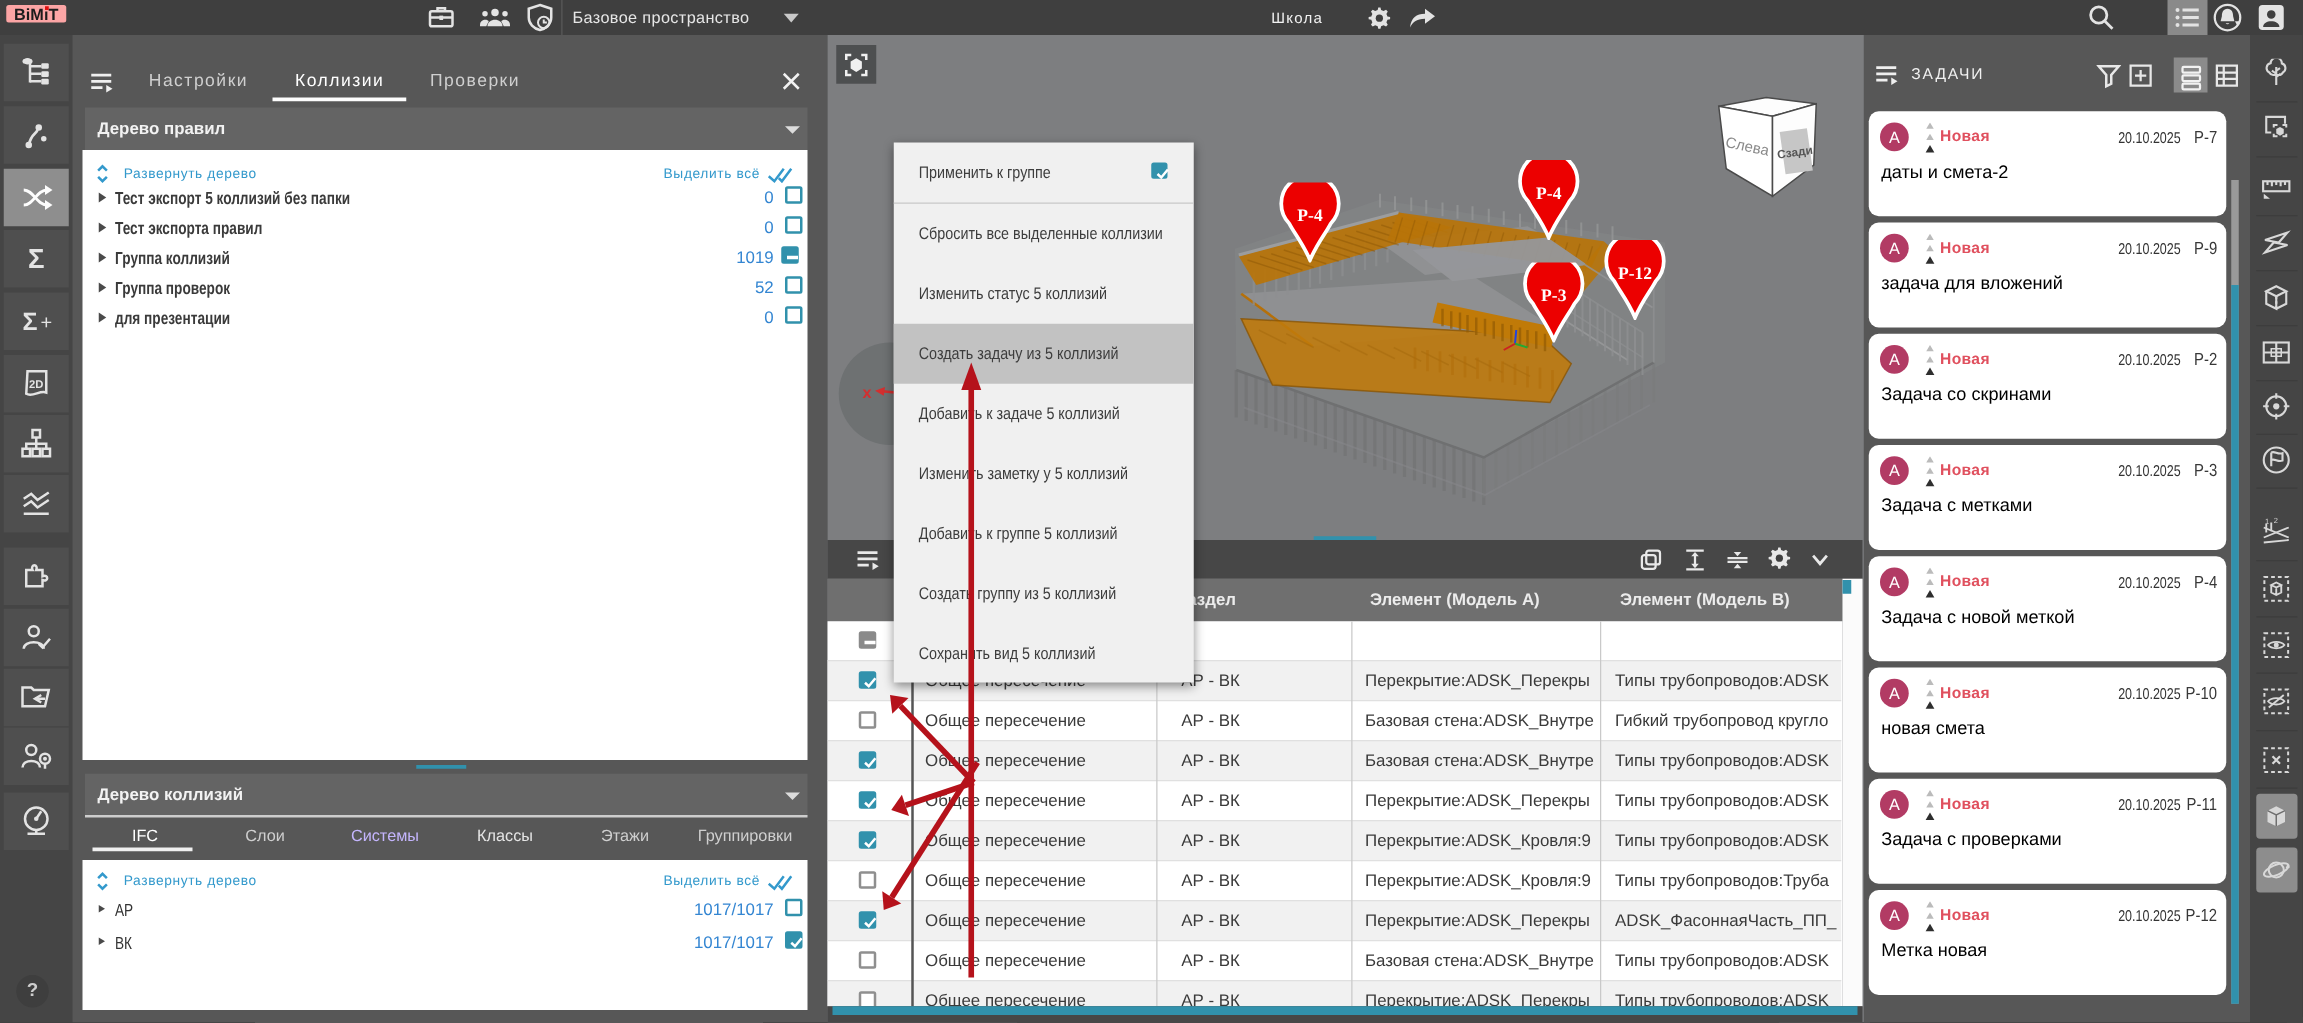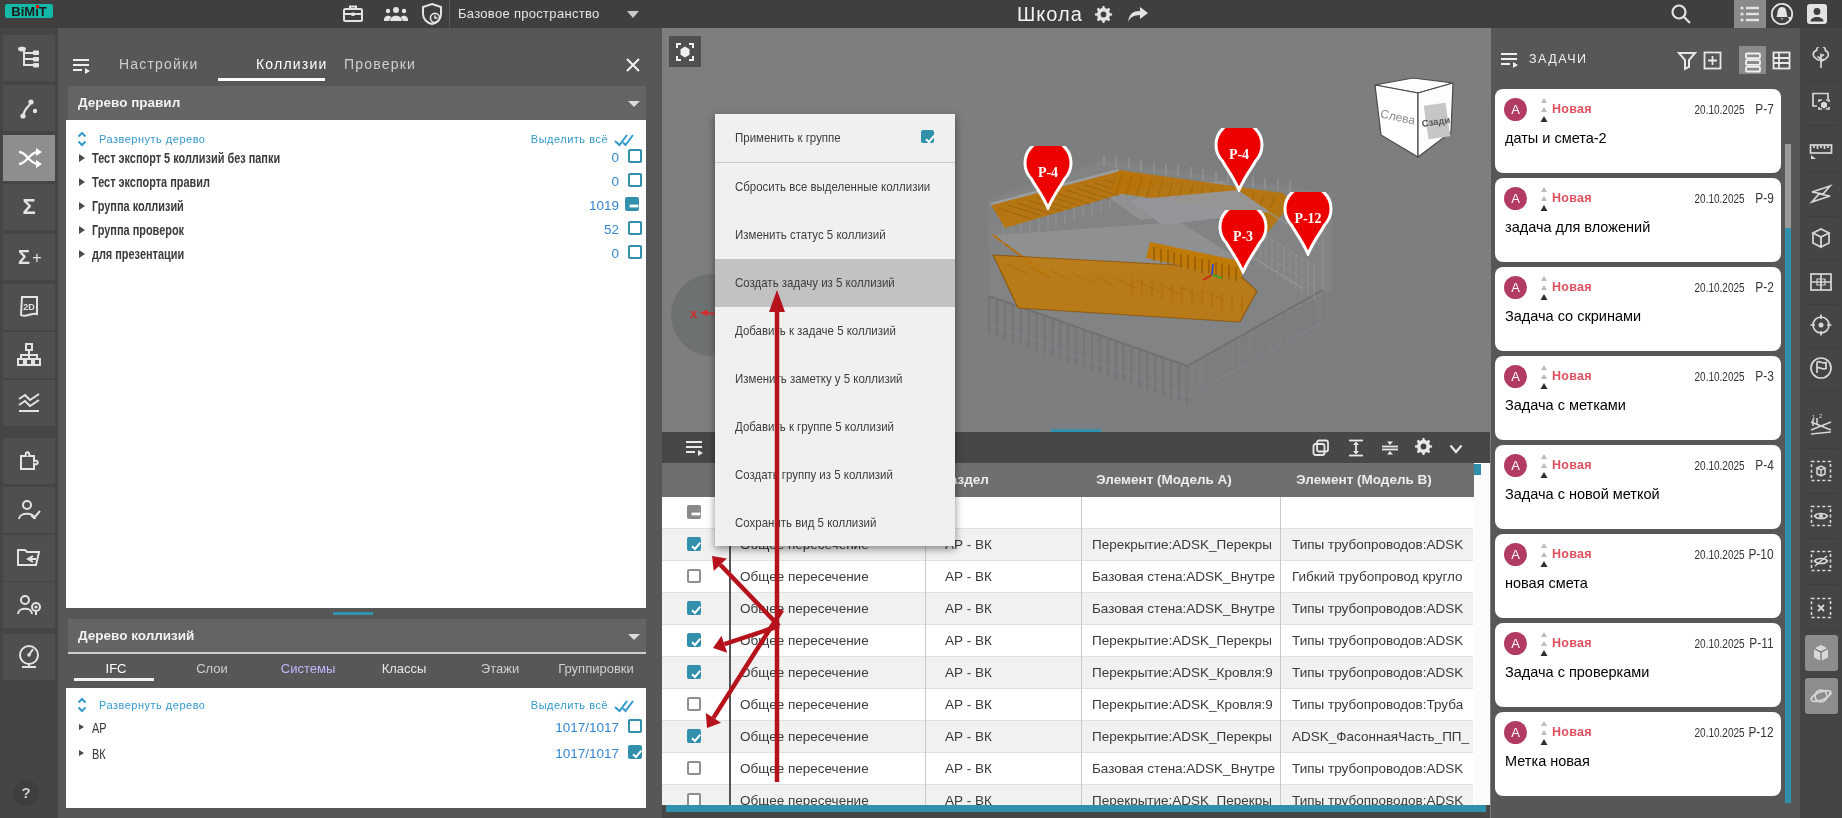--- a/index.html
+++ b/index.html
@@ -1,31 +1,31 @@
 <!DOCTYPE html>
 <html><head><meta charset="utf-8"><title>BiMiT</title><style>
 *{margin:0;padding:0;box-sizing:border-box;}
 html,body{width:1842px;height:818px;overflow:hidden;background:#3f3f3f;
  font-family:"Liberation Sans",sans-serif;}
 .abs{position:absolute;}
 #stage{position:relative;width:1842px;height:818px;background:#454545;}
 
 #topbar{left:0;top:0;width:1842px;height:28px;background:#3f3f3f;}
-.logo{left:5px;top:4px;width:48px;height:14px;background:#14b8a6;border-radius:2px;
+.logo{left:5px;top:4px;width:48px;height:14px;background:#fca5a5;border-radius:2px;
  font-weight:bold;font-size:13px;color:#1c1c1c;text-align:center;line-height:16px;letter-spacing:0px;}
 .tbtxt{color:#e6e6e6;font-size:14px;line-height:28px;}
 .ticon{top:0;height:28px;display:flex;align-items:center;justify-content:center;}
 
 #lsb{left:0;top:28px;width:58px;height:790px;background:#454545;}
 .lcell{left:3px;width:52px;height:46px;background:#4f4f4f;display:flex;align-items:center;justify-content:center;}
 .lcell.hl{background:#8e8e8e;}
 
 #lpanel{left:58px;top:28px;width:604px;height:790px;background:#575757;}
 .tabtxt{font-size:14px;color:#cfcfcf;letter-spacing:1.2px;}
-.tabtxt.act{color:#fff;margin-left:20px;}
+.tabtxt.act{color:#fff;}
 .secbar{left:10px;width:578px;height:34px;background:#646464;color:#f2f2f2;
  font-weight:bold;font-size:13.5px;line-height:34px;padding-left:10px;}
 .wbox{left:8px;width:580px;background:#fff;}
 .link{color:#3399cc;font-size:11px;letter-spacing:0.5px;}
 .trow{position:absolute;left:0;width:100%;height:24px;}
 .tri{position:absolute;width:0;height:0;border-left:6px solid #4a4a4a;border-top:4px solid transparent;border-bottom:4px solid transparent;}
 .tname{position:absolute;left:26px;top:4px;font-size:14px;font-weight:bold;color:#3a3a3a;transform:scaleX(0.78);transform-origin:0 50%;white-space:nowrap;}
 .tnum{position:absolute;font-size:13.5px;color:#3486d2;text-align:right;}
 .cb{position:absolute;width:14px;height:14px;border:2px solid #3191ac;border-radius:2px;background:#fff;}
 .cb.on{background:#3191ac;}
@@ -88,21 +88,21 @@
           </g>
           <g stroke="#e3e3e3" stroke-width="1.6" fill="none">
             <circle cx="15" cy="16" r="4.6"></circle>
             <path d="M15 13.5 V16 H17.5"></path>
           </g>
         </svg>
       </div>
 <div class="abs" style="left:449px;top:0;width:1px;height:28px;background:#5a5a5a;"></div>
 <div class="tbtxt abs" style="left:458px;top:0;font-size:13px;letter-spacing:0.3px;">Базовое пространство</div>
 <div class="abs" style="left:627px;top:11px;width:0;height:0;border-left:6px solid transparent;border-right:6px solid transparent;border-top:7px solid #c9c9c9;"></div>
-<div class="tbtxt abs" style="left:1017px;top:0;font-size:20px;color:#f2f2f2;letter-spacing:1px;">Школа</div>
+<div class="tbtxt abs" style="left:1017px;top:0;font-size:12px;color:#f2f2f2;letter-spacing:1px;">Школа</div>
 <div class="ticon abs" style="left:1093px;width:20px;">
         <svg width="19" height="19" viewBox="0 0 21 21">
           <g fill="#e3e3e3">
             <path d="M9.5 1 L11.5 1 L12 3.4 A6.6 6.6 0 0 1 14.2 4.3 L16.4 3.1 L17.9 4.6 L16.7 6.8 A6.6 6.6 0 0 1 17.6 9 L20 9.5 L20 11.5 L17.6 12 A6.6 6.6 0 0 1 16.7 14.2 L17.9 16.4 L16.4 17.9 L14.2 16.7 A6.6 6.6 0 0 1 12 17.6 L11.5 20 L9.5 20 L9 17.6 A6.6 6.6 0 0 1 6.8 16.7 L4.6 17.9 L3.1 16.4 L4.3 14.2 A6.6 6.6 0 0 1 3.4 12 L1 11.5 L1 9.5 L3.4 9 A6.6 6.6 0 0 1 4.3 6.8 L3.1 4.6 L4.6 3.1 L6.8 4.3 A6.6 6.6 0 0 1 9 3.4 z"></path>
             <circle cx="10.5" cy="10.5" r="3.2" fill="#3f3f3f"></circle>
           </g>
         </svg>
       </div>
 <div class="ticon abs" style="left:1127px;width:22px;">
         <svg width="22" height="20" viewBox="0 0 22 20">

